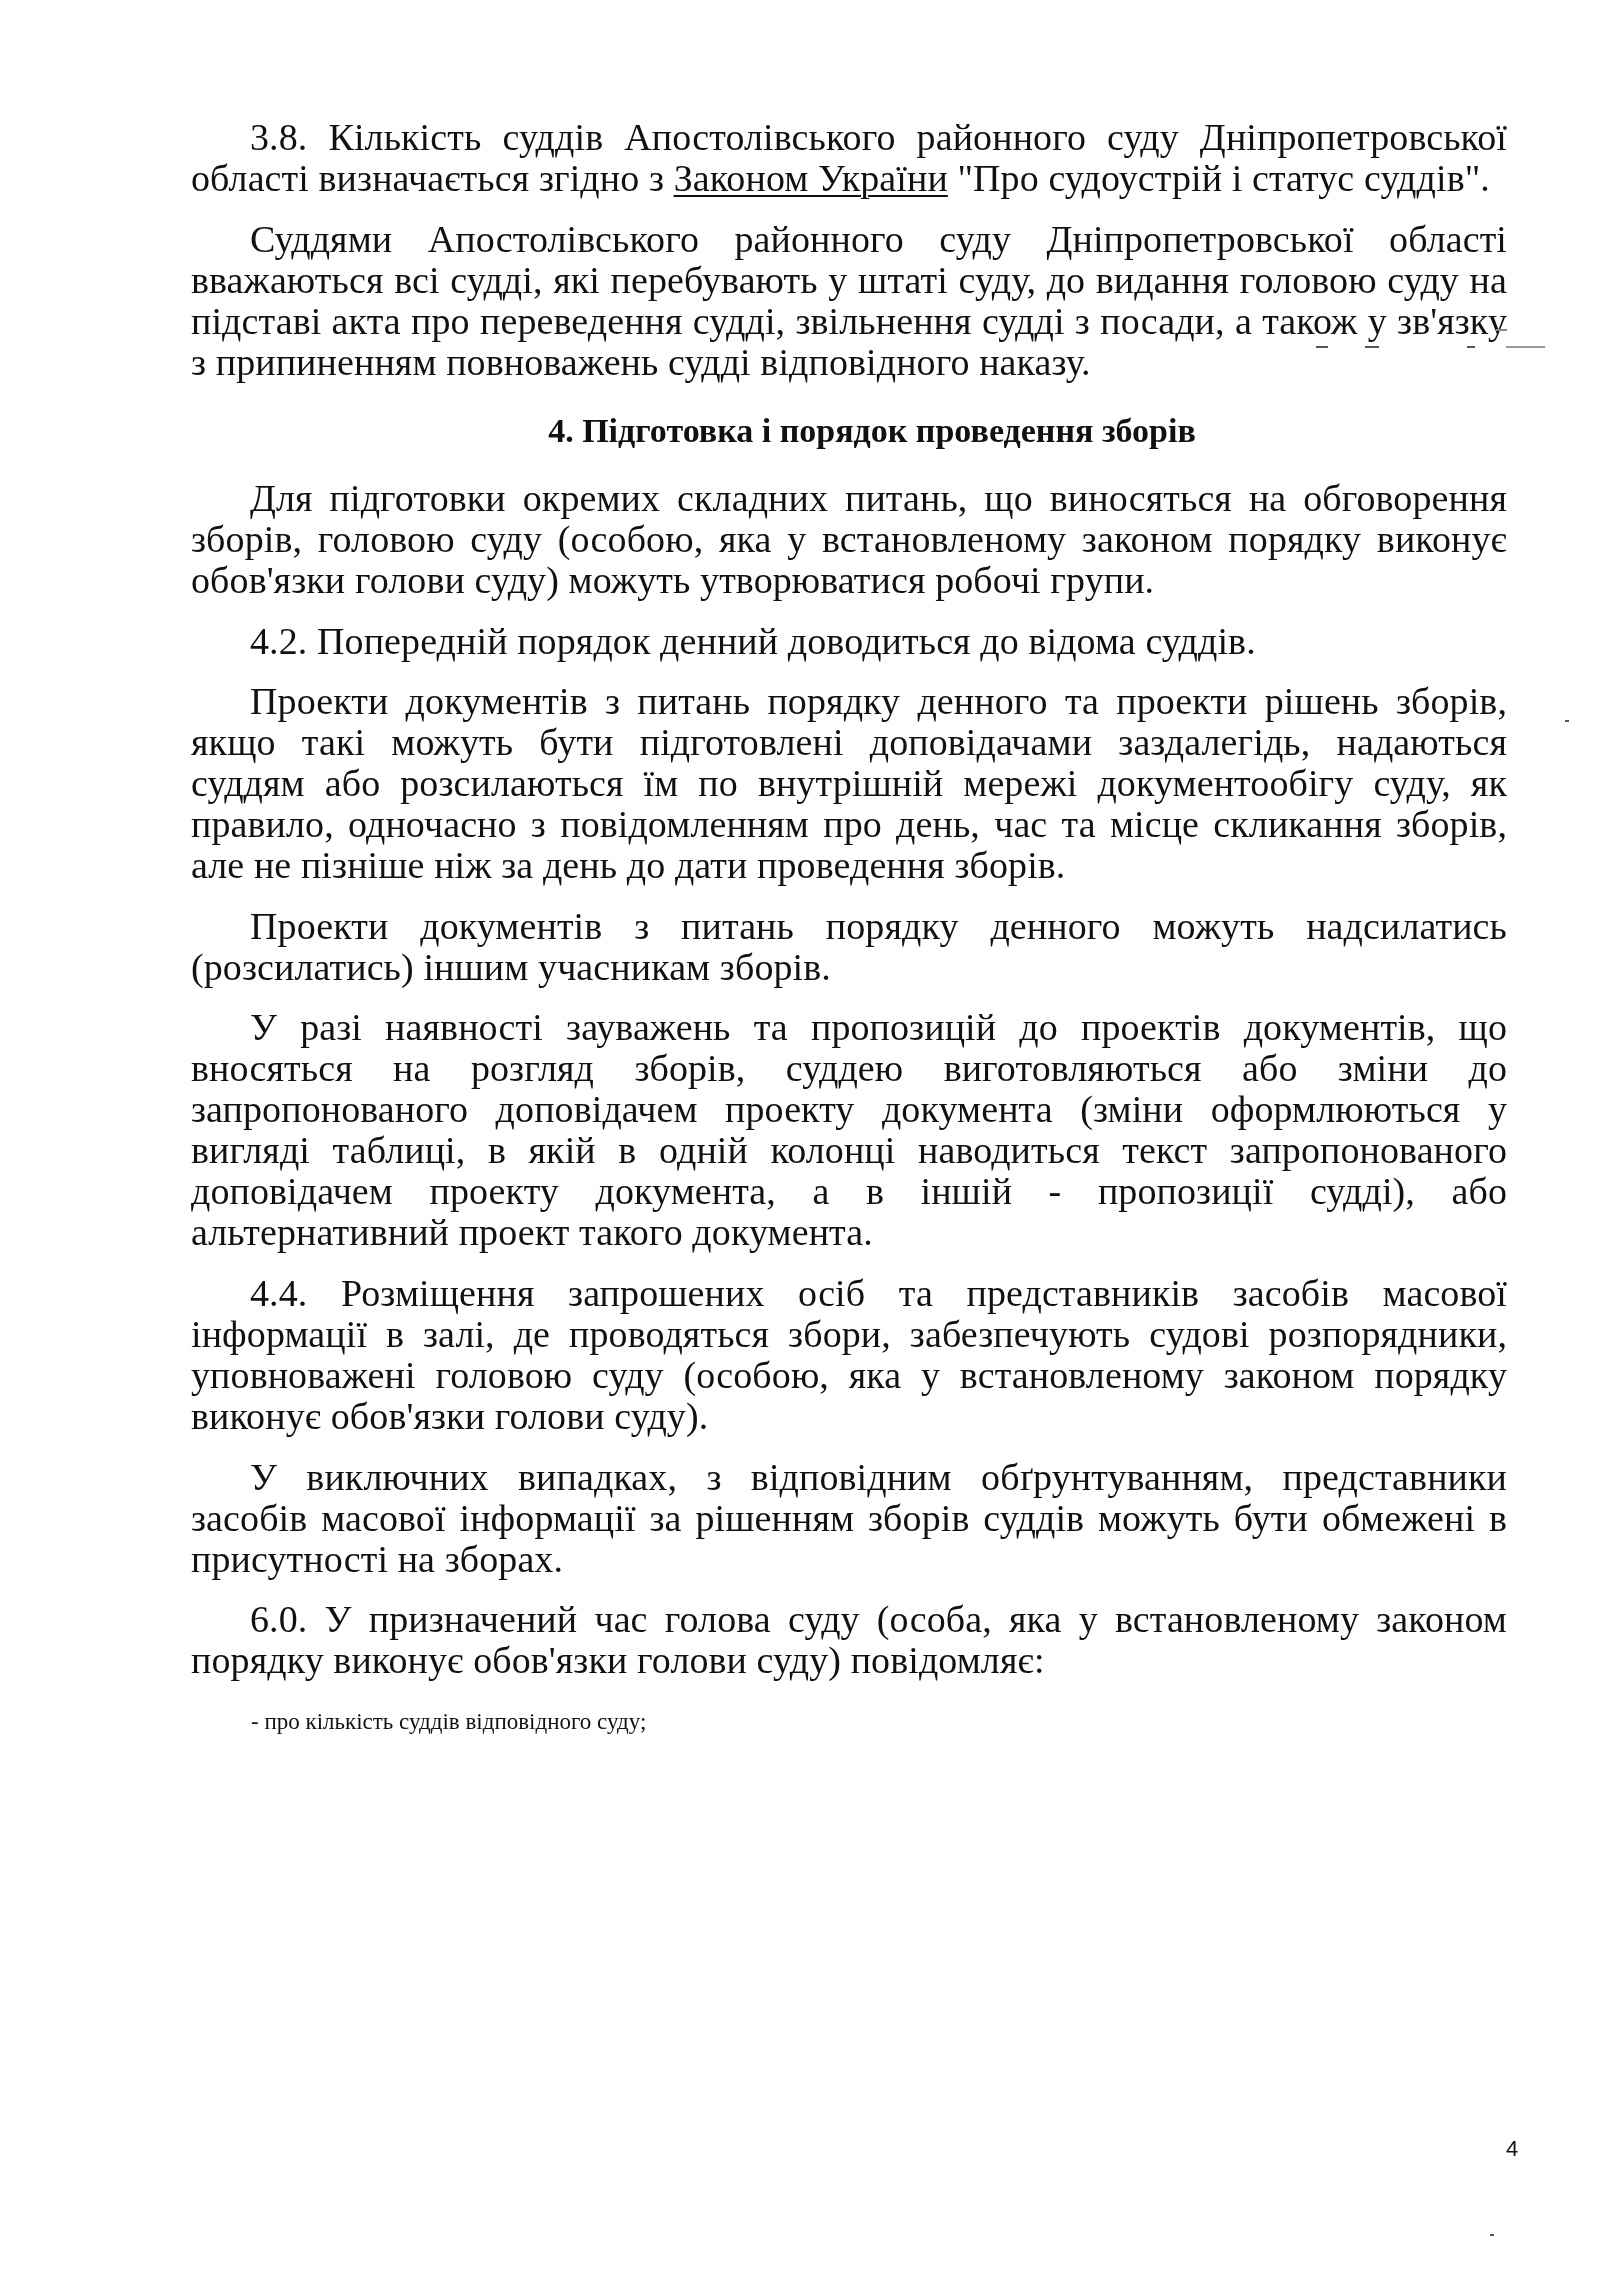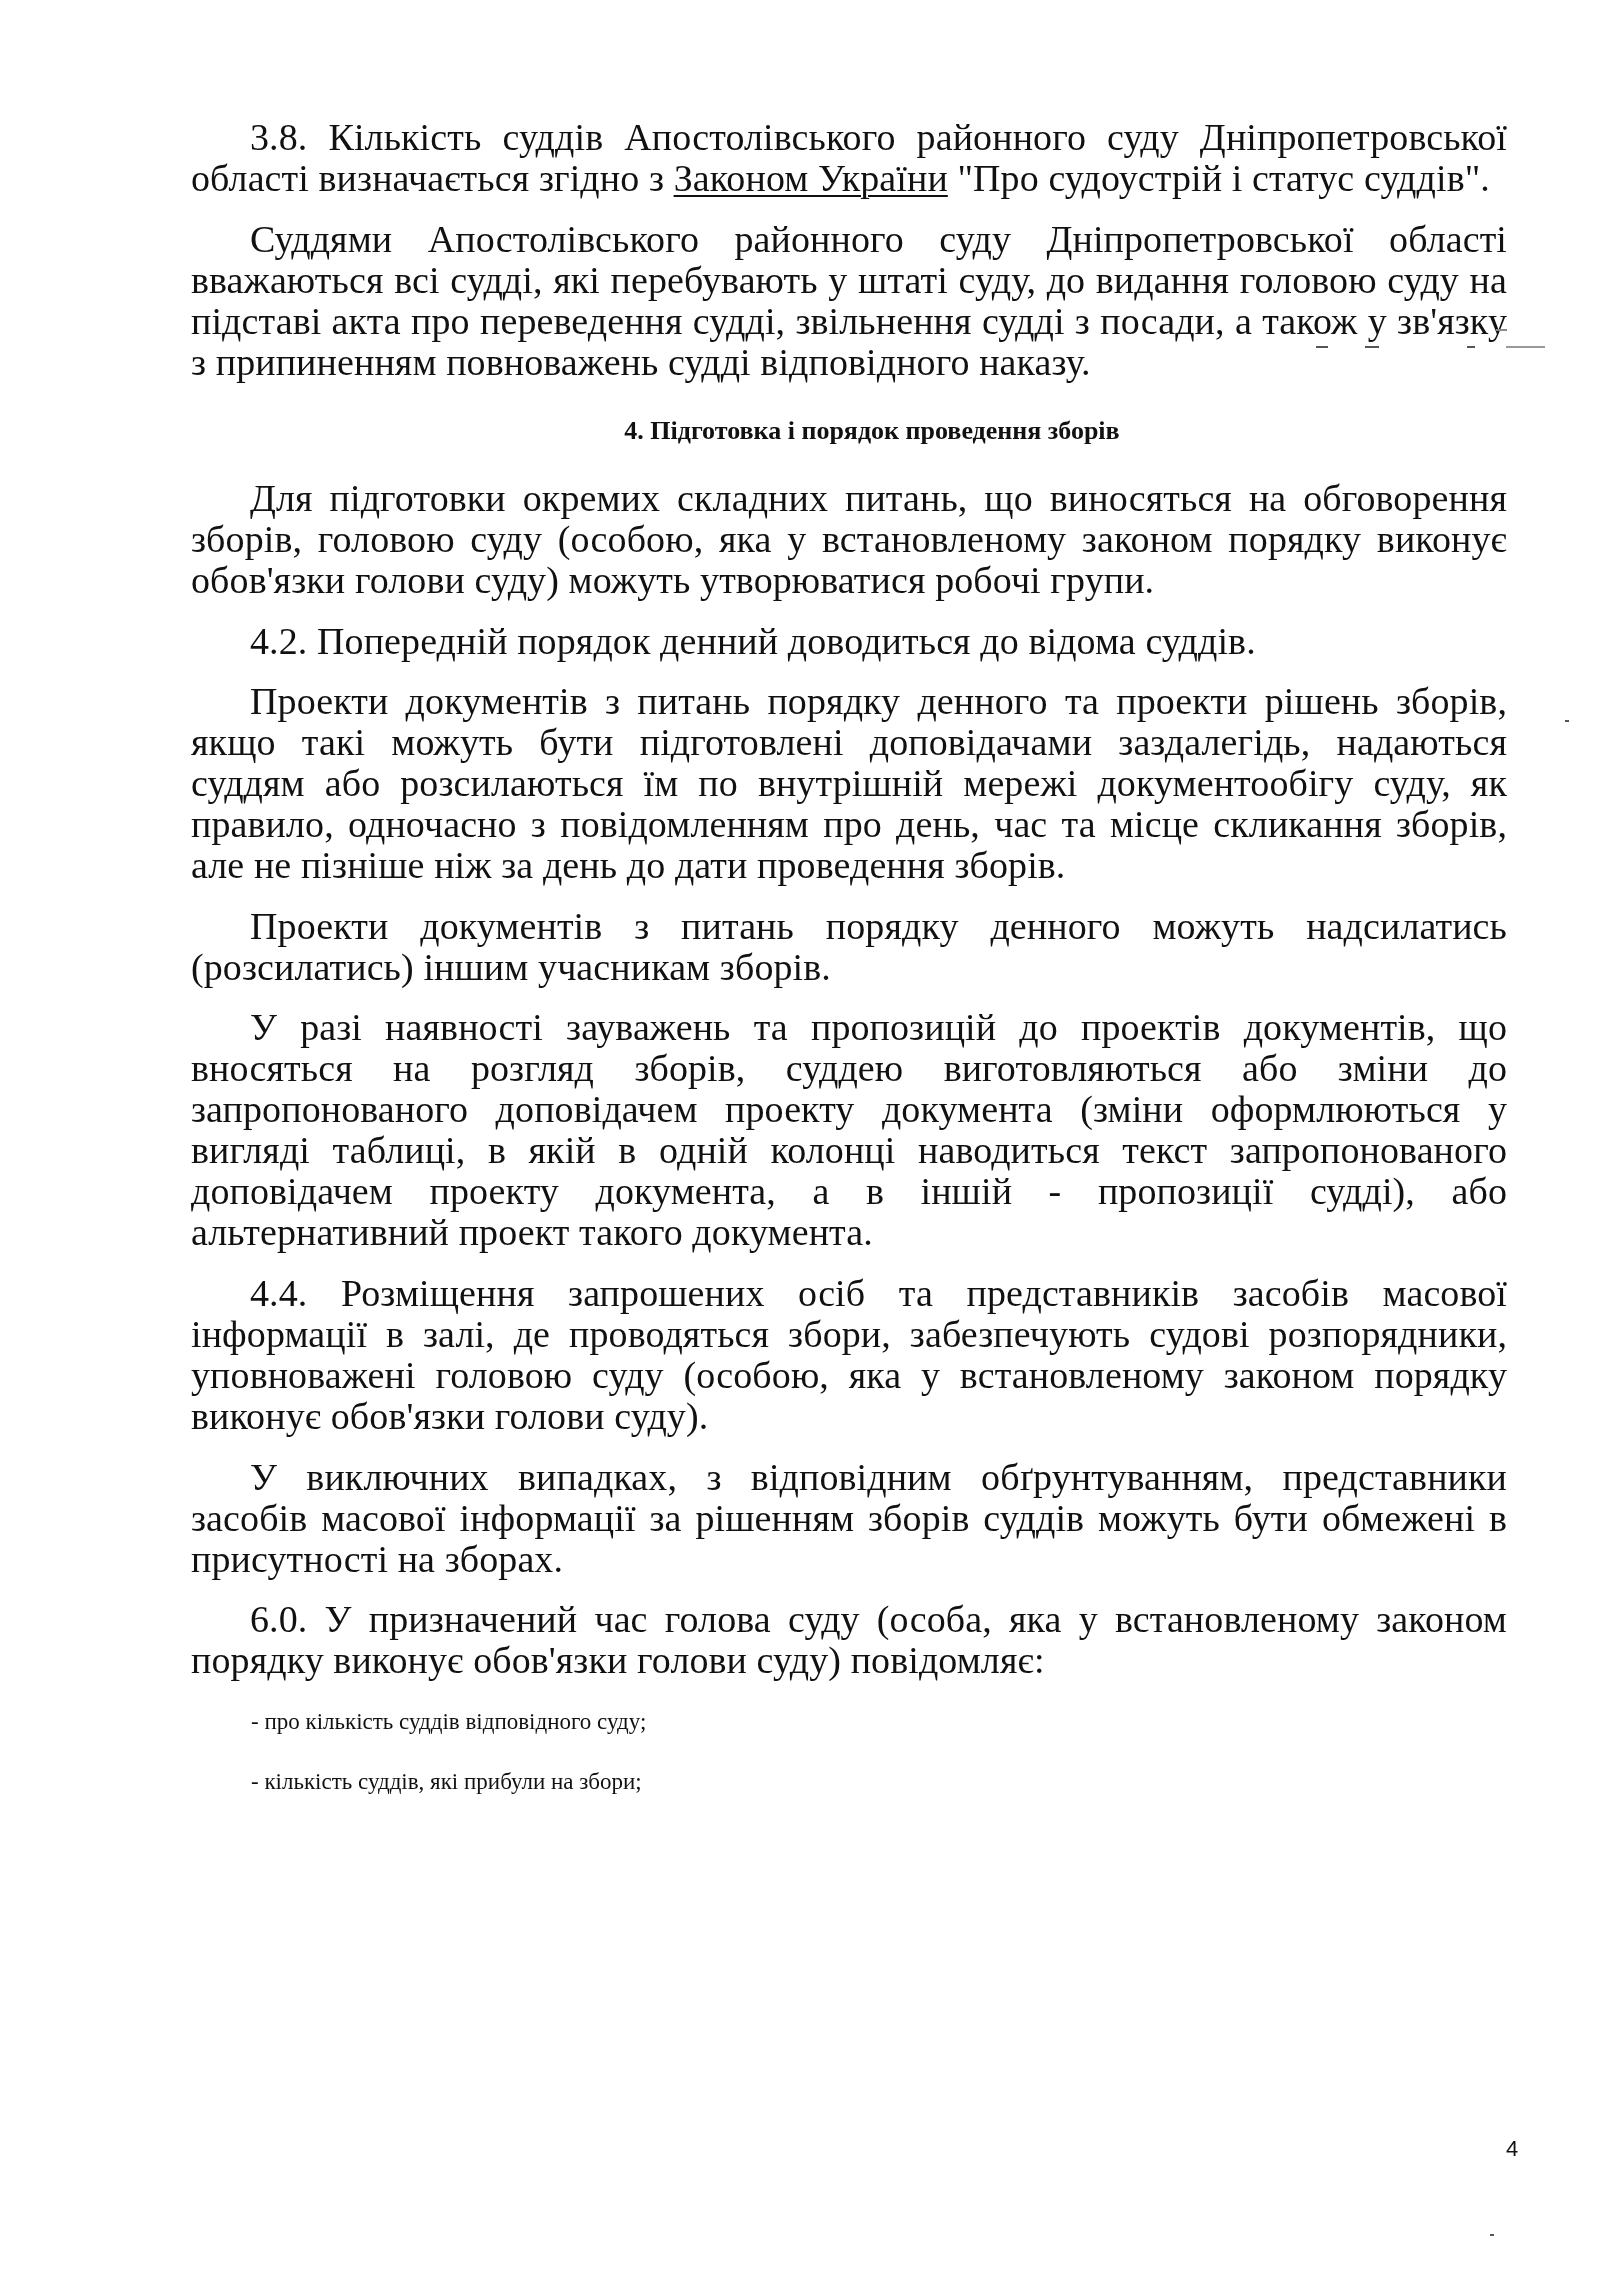--- a/index.html
+++ b/index.html
@@ -32,21 +32,21 @@
   p.para.tight-last {
     text-align-last: left;
   }
   .u {
     text-decoration: underline;
     text-decoration-thickness: 2px;
     text-underline-offset: 3.9px;
   }
   h2.section-heading {
     margin: 27.5px 0 26px 0;
-    font-size: 26px;
+    font-size: 34px;
     line-height: 42px;
     font-weight: bold;
     text-align: center;
     padding-left: 46px;
   }
   .list-item {
     margin: 0 0 19.6px 0;
     font-size: 23px;
     line-height: 41px;
     padding-left: 60px;
@@ -80,21 +80,20 @@
   <p class="para">Для підготовки окремих складних питань, що виносяться на обговорення зборів, головою суду (особою, яка у встановленому законом порядку виконує обов'язки голови суду) можуть утворюватися робочі групи.</p>
   <p class="para">4.2. Попередній порядок денний доводиться до відома суддів.</p>
   <p class="para">Проекти документів з питань порядку денного та проекти рішень зборів, якщо такі можуть бути підготовлені доповідачами заздалегідь, надаються суддям або розсилаються їм по внутрішній мережі документообігу суду, як правило, одночасно з повідомленням про день, час та місце скликання зборів, але не пізніше ніж за день до дати проведення зборів.</p>
   <p class="para">Проекти документів з питань порядку денного можуть надсилатись (розсилатись) іншим учасникам зборів.</p>
   <p class="para">У разі наявності зауважень та пропозицій до проектів документів, що вносяться на розгляд зборів, суддею виготовляються або зміни до запропонованого доповідачем проекту документа (зміни оформлюються у вигляді таблиці, в якій в одній колонці наводиться текст запропонованого доповідачем проекту документа, а в іншій - пропозиції судді), або альтернативний проект такого документа.</p>
   <p class="para">4.4. Розміщення запрошених осіб та представників засобів масової інформації в залі, де проводяться збори, забезпечують судові розпорядники, уповноважені головою суду (особою, яка у встановленому законом порядку виконує обов'язки голови суду).</p>
   <p class="para">У виключних випадках, з відповідним обґрунтуванням, представники засобів масової інформації за рішенням зборів суддів можуть бути обмежені в присутності на зборах.</p>
   <p class="para">6.0. У призначений час голова суду (особа, яка у встановленому законом порядку виконує обов'язки голови суду) повідомляє:</p>
 
   <div class="list-item">- про кількість суддів відповідного суду;</div>
-  <div class="list-item">- кількість суддів, які прибули на збори;</div>
 </div>
 
 <div class="page-number">4</div>
 
 <div class="scan-speck" style="left:1316px; top:346px; width:11.8px;"></div>
 <div class="scan-speck" style="left:1365px; top:346px; width:14.4px;"></div>
 <div class="scan-speck" style="left:1467px; top:346px; width:7.9px;"></div>
 <div class="scan-speck" style="left:1506px; top:346px; width:39px; background:#999;"></div>
 <div class="scan-speck" style="left:1496px; top:329px; width:10.5px; background:#888;"></div>
 <div class="scan-speck" style="left:1565px; top:720px; width:3.9px;"></div>

